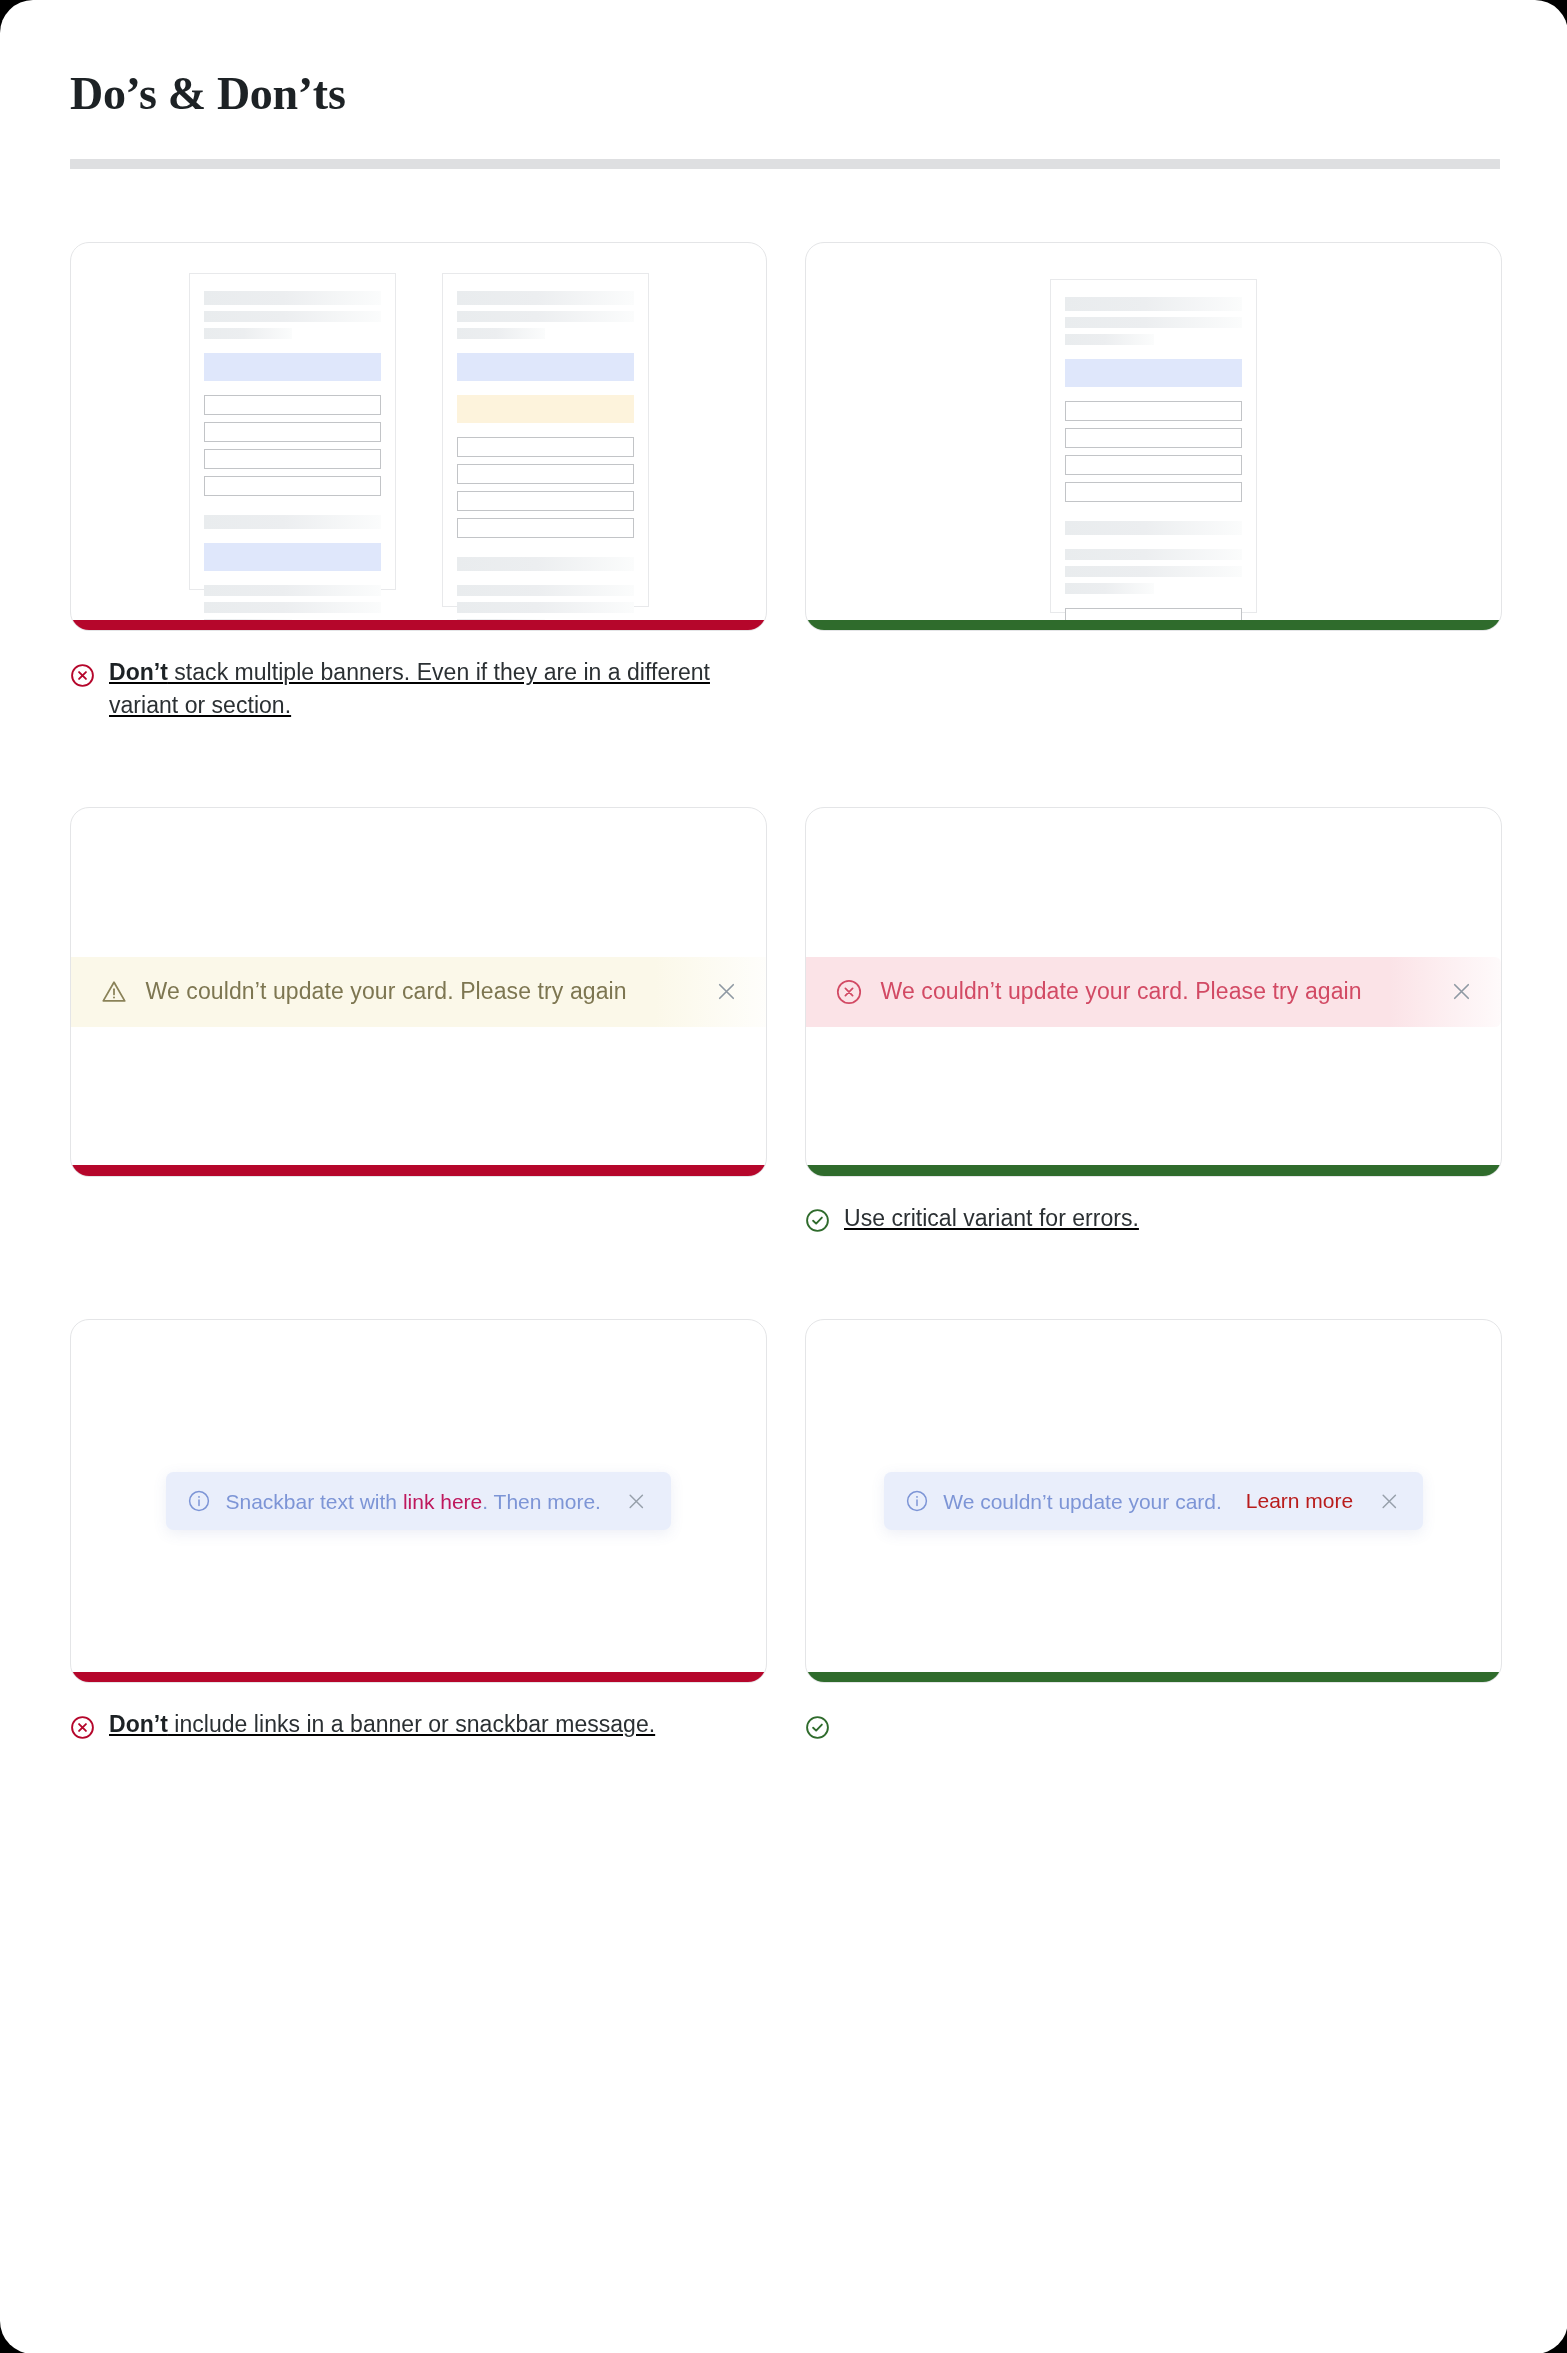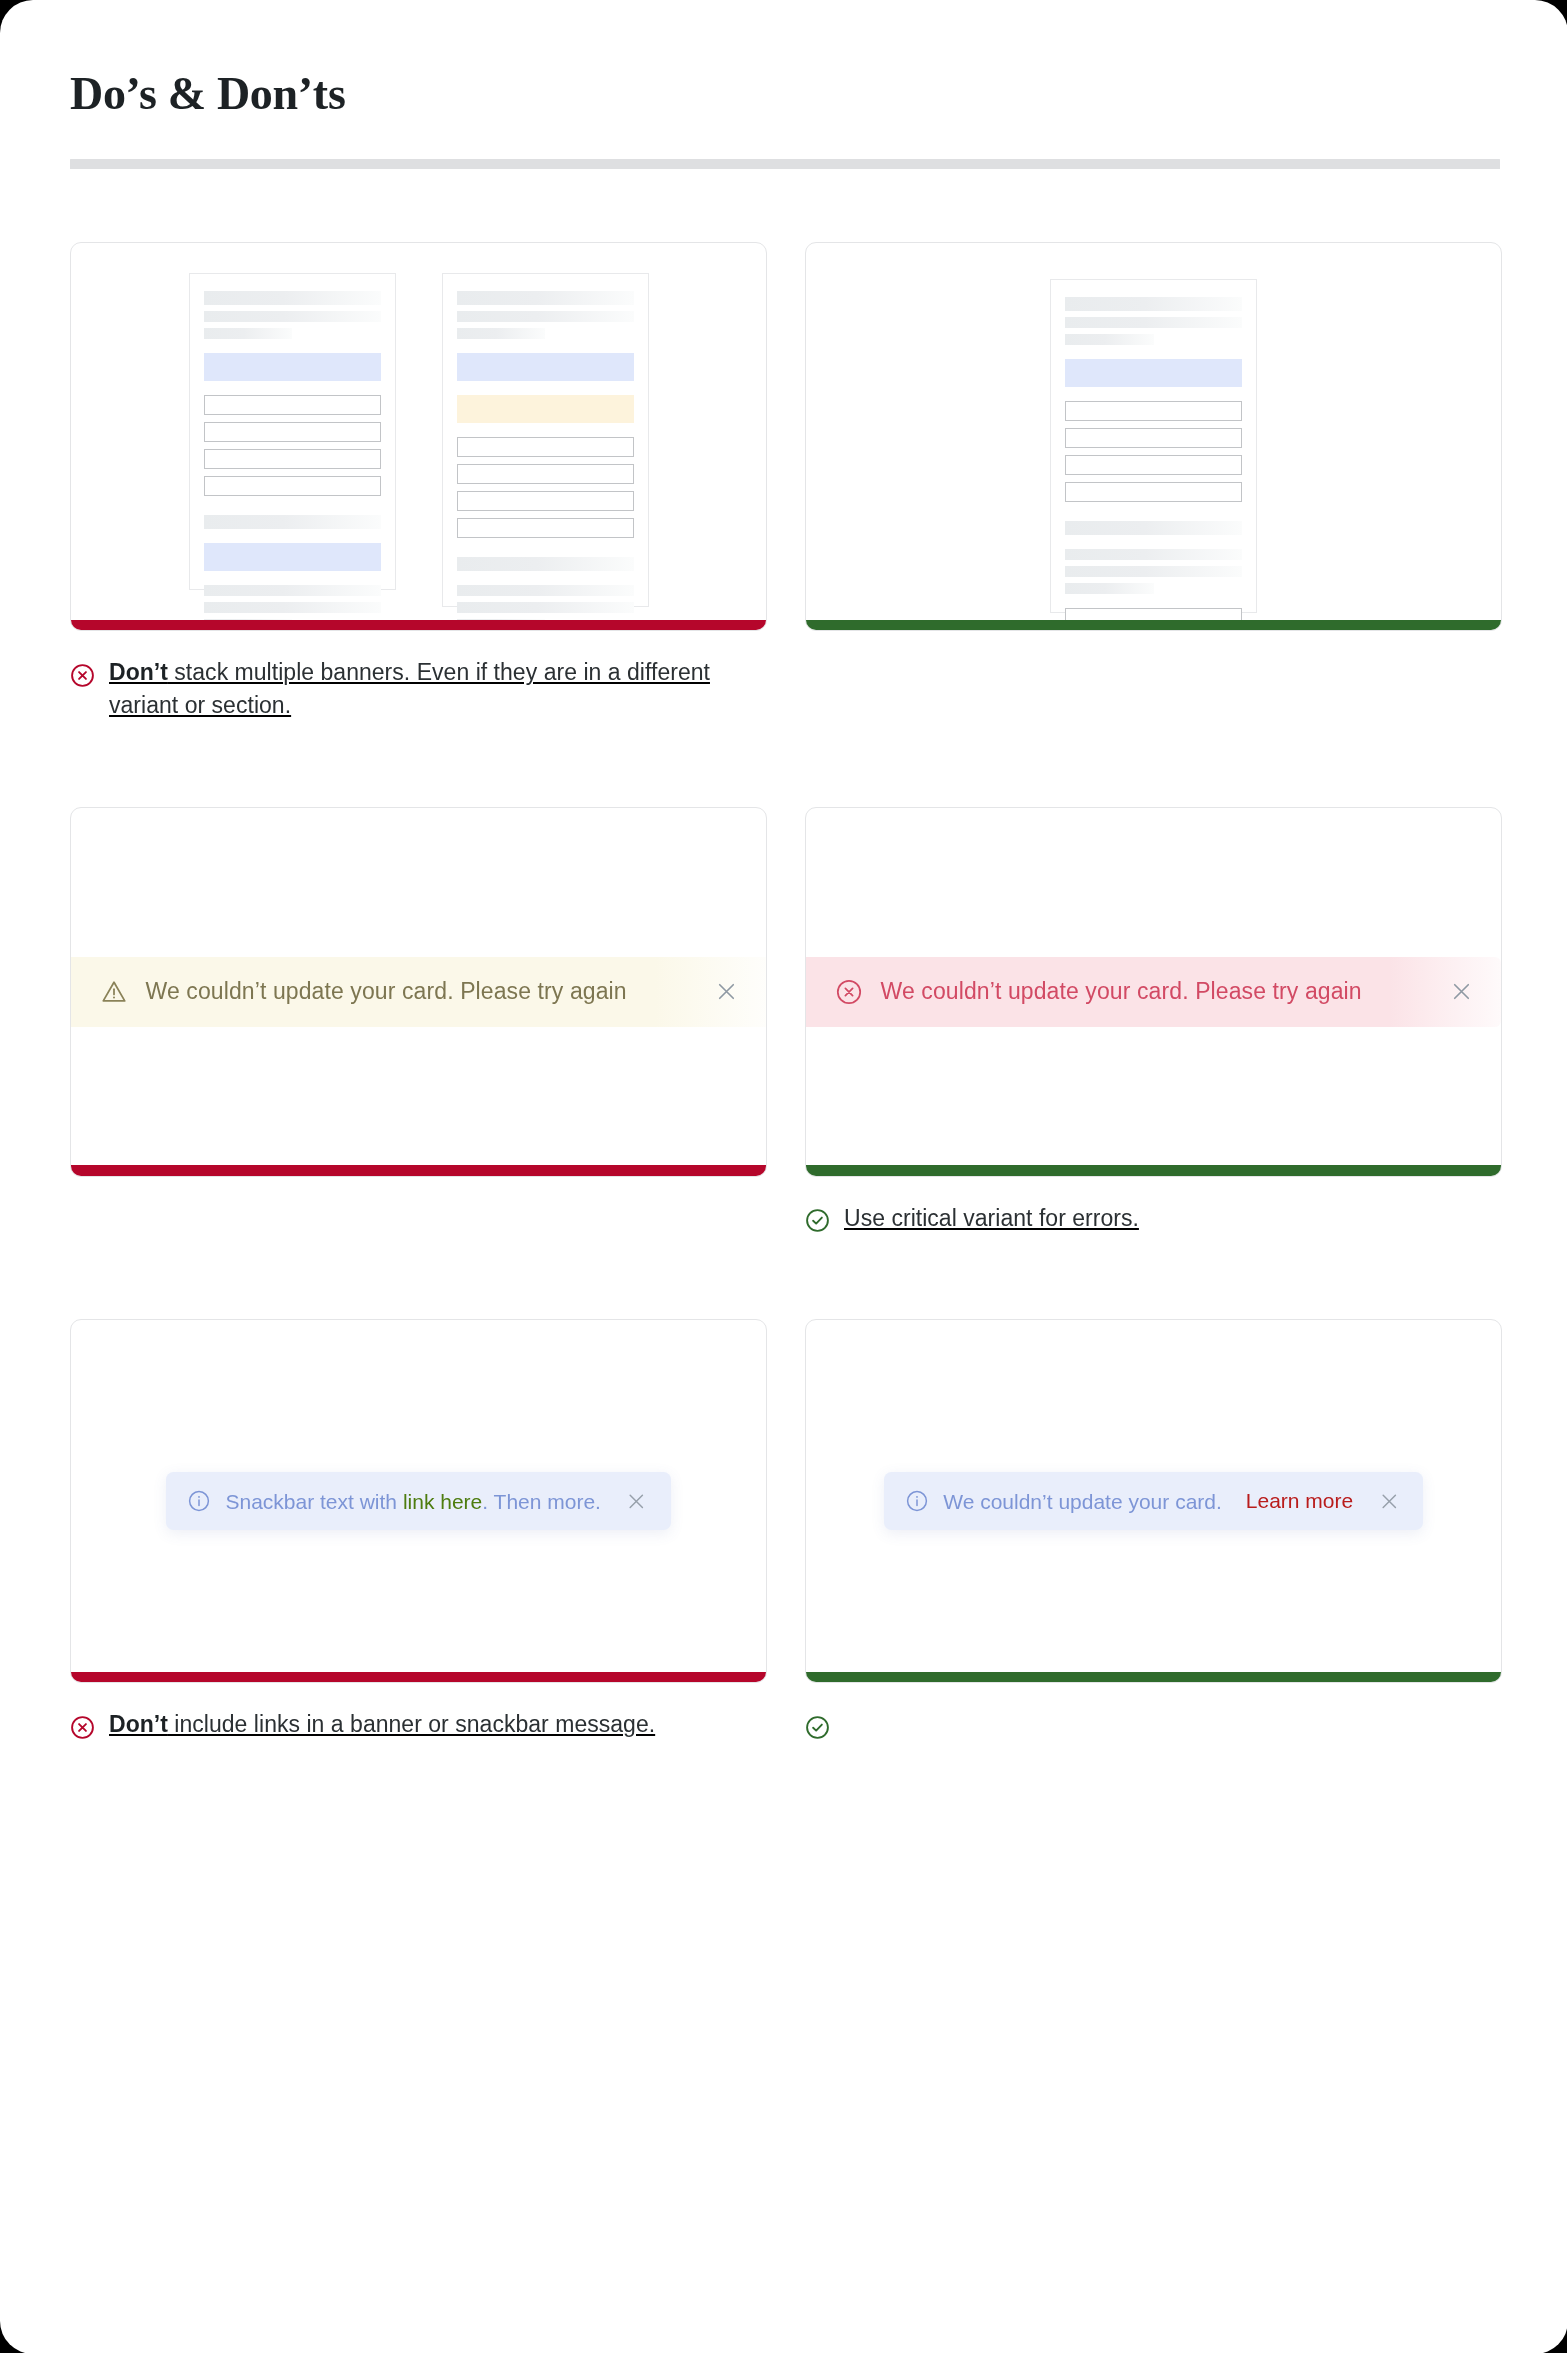--- a/index.html
+++ b/index.html
@@ -65,21 +65,21 @@
 
   
   .row-gap-top { margin-top: 85px; }
 
   
   .demo-card {
     position: relative;
     width: 697px;
     background: #ffffff;
     border: 1.3px solid #e4e5e7;
-    border-radius: 11px;
+    border-radius: 19px;
     box-sizing: border-box;
     overflow: hidden;
   }
   .demo-card.tall   { height: 389px; }
   .demo-card.medium { height: 370px; }
   .demo-card.short  { height: 364px; }
 
   .accent-bar {
     position: absolute;
     left: 0;
@@ -217,21 +217,21 @@
     align-items: center;
     justify-content: center;
   }
   .snack-text {
     font-size: 21px;
     line-height: 1.2;
     color: #7d95d6;
     white-space: nowrap;
   }
   .snack-link {
-    color: #4d7c0f;
+    color: #be185d;
     margin-top: 12px;
   }
   .snack-action {
     margin-left: 24px;
     font-size: 21px;
     color: #b91c1c;
     white-space: nowrap;
   }
   .snack-close {
     margin-left: 22.6px;

